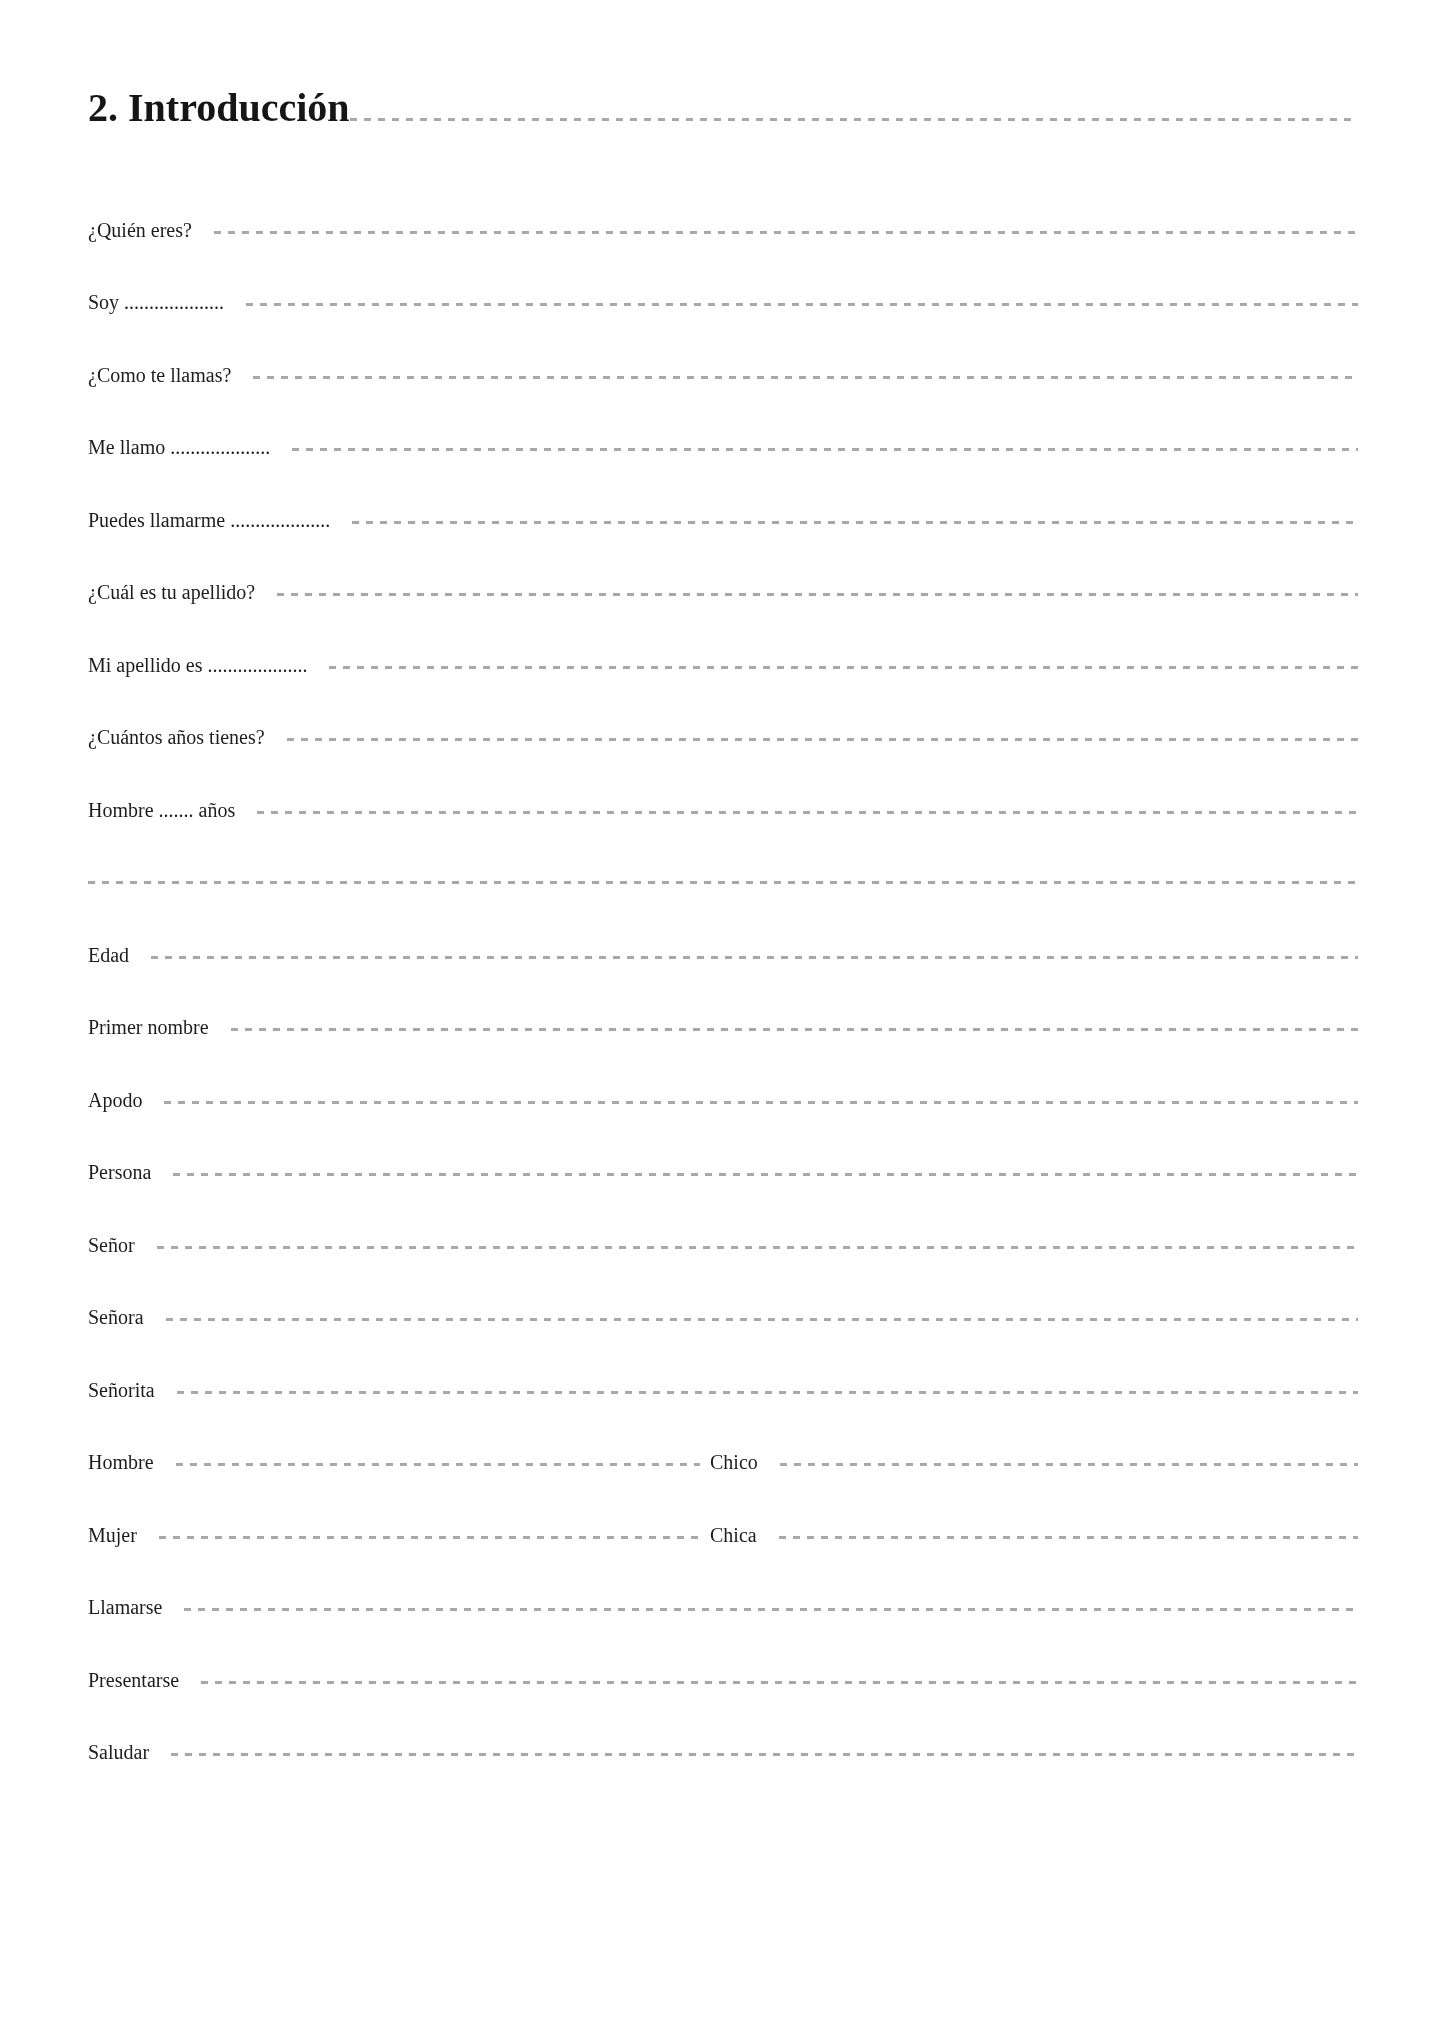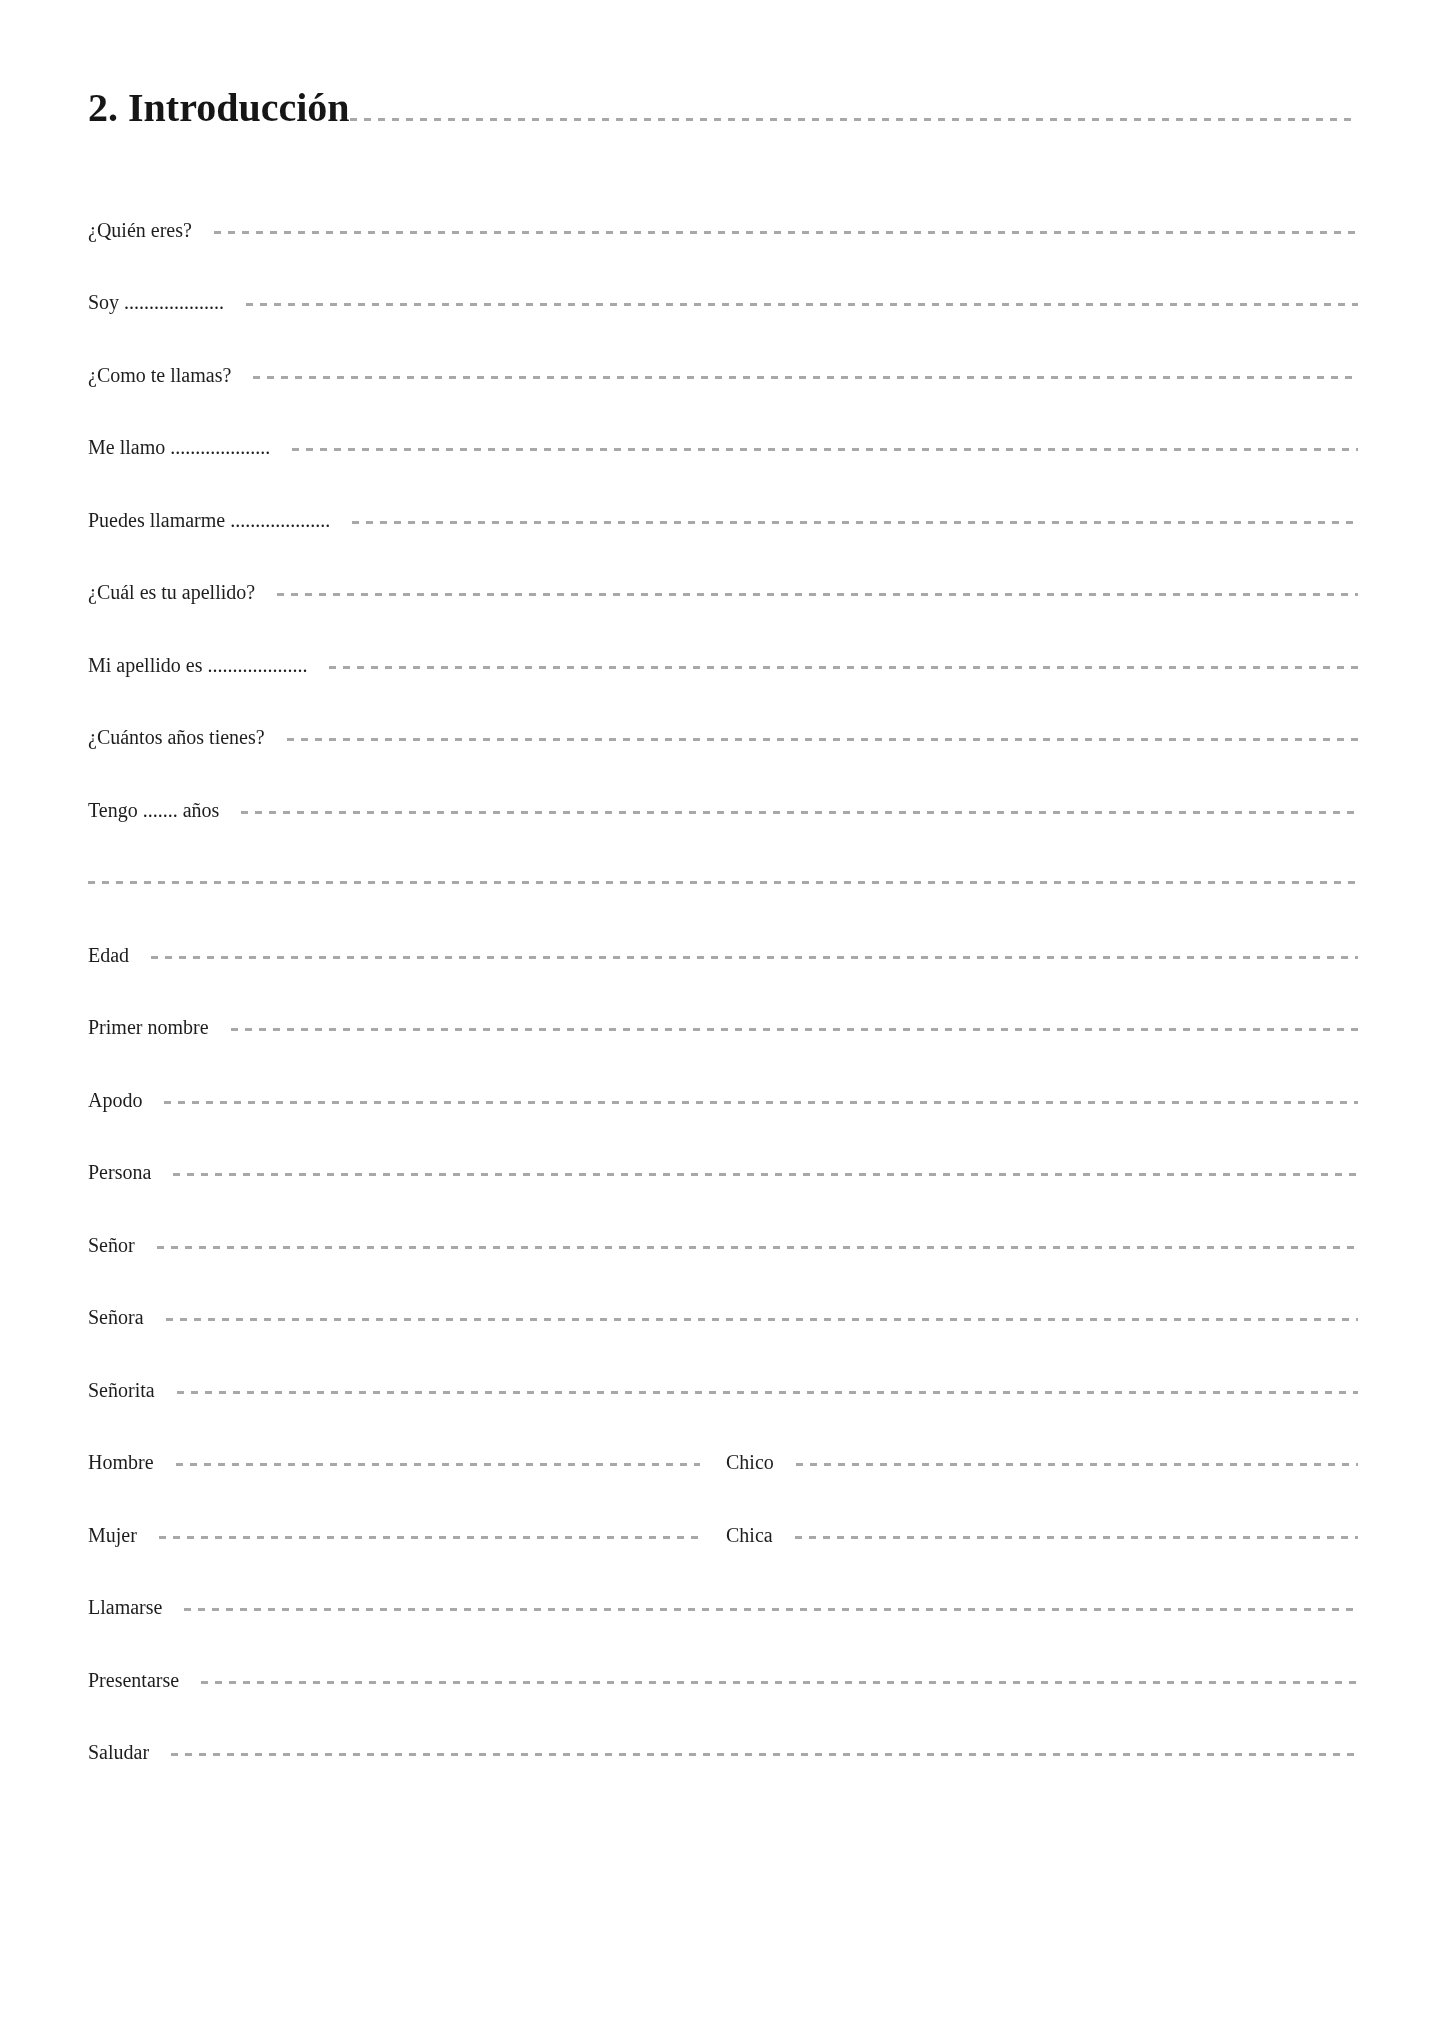--- a/index.html
+++ b/index.html
@@ -38,21 +38,21 @@
     display:flex;
     align-items:flex-end;
     column-gap:22px;
     flex:1;
   }
   .group.left{
     flex:0 0 612px;
   }
   .group.right{
     flex:1;
-    margin-left:26px;
+    margin-left:10px;
   }
   .label{
     font-size:20px;
     line-height:1;
     white-space:nowrap;
   }
   .dashline{
     flex:1;
     height:3px;
     margin-bottom:6px;
@@ -113,21 +113,21 @@
         </div>
       </div>
       <div class="row">
         <div class="group">
           <span class="label">¿Cuántos años tienes?</span>
           <span class="dashline"></span>
         </div>
       </div>
       <div class="row">
         <div class="group">
-          <span class="label">Tengo ....... años</span>
+          <span class="label">Hombre ....... años</span>
           <span class="dashline"></span>
         </div>
       </div>
       <div class="row separator">
         <div class="group">
           <span class="dashline"></span>
         </div>
       </div>
       <div class="row">
         <div class="group">

